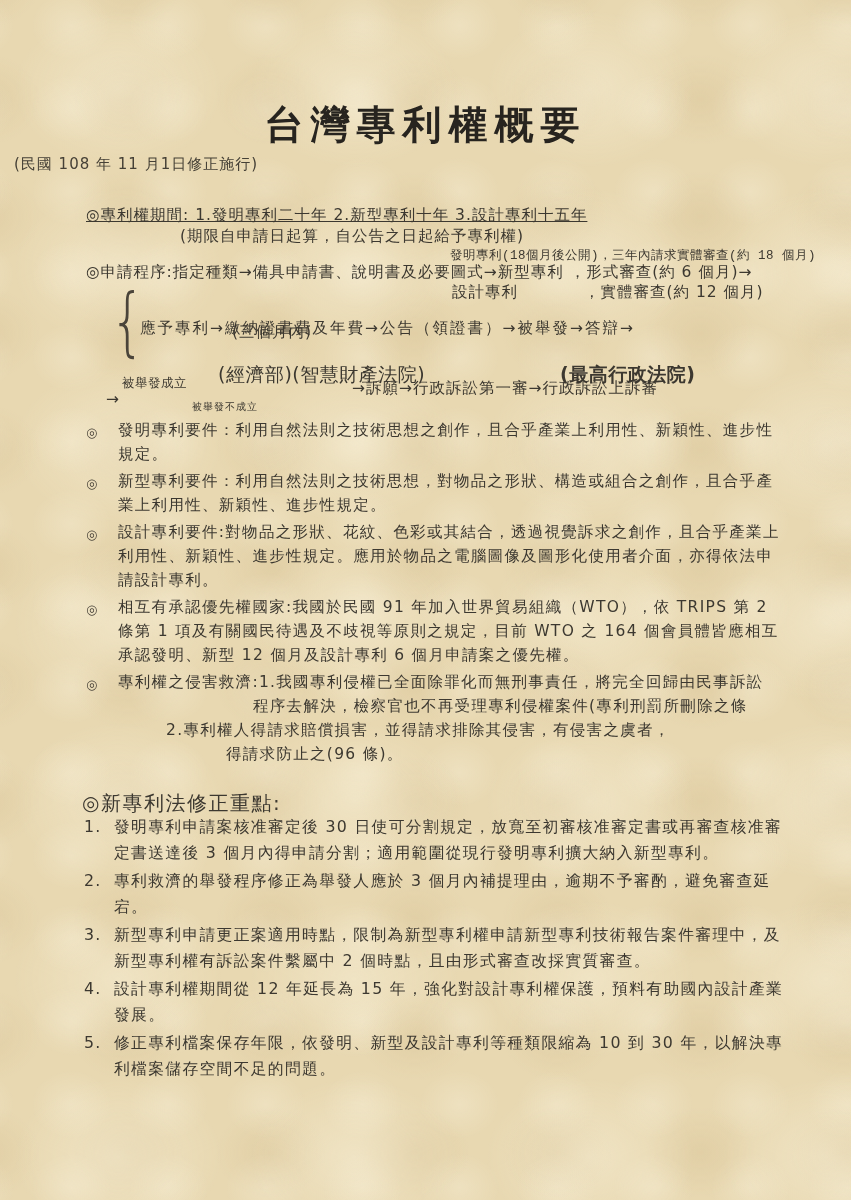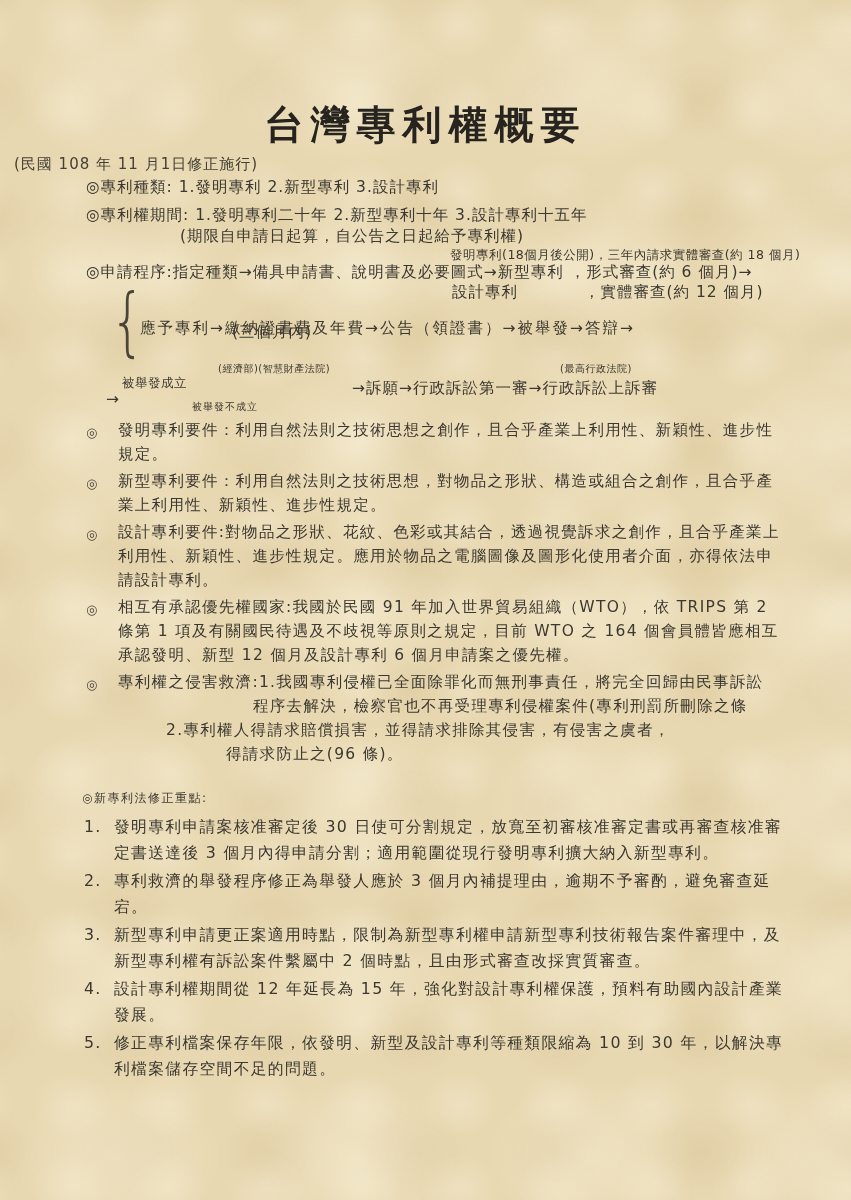--- a/index.html
+++ b/index.html
@@ -25,22 +25,22 @@
   .title {
     width:100%; text-align:center; top:98px; left:0;
     font-size:39px; font-weight:bold; letter-spacing:7px; color:#27241f;
   }
   .subtitle {
     width:100%; text-align:left; top:155px; left:0;
     font-size:15px; letter-spacing:1px; color:#454036;margin-left:14px;
   }
 
   .line   { font-size:15.5px; letter-spacing:1px; }
-  .small  { font-size:12.5px; letter-spacing:0.5px; }
-  .note   { font-size:10px; letter-spacing:0.5px; }
+  .small  { font-size:12.5px; letter-spacing:0.5px;font-family:Liberation Mono, monospace; }
+  .note   { font-size:19px; letter-spacing:0.5px; }
 
   .brace {
     font-size:74px; font-weight:200; color:#4a443a;
     transform:scaleX(0.75); transform-origin:left top; line-height:1;
   }
 
   .bullets {
     position:absolute; top:418px; left:84px; width:702px;
   }
   .bullet {
@@ -49,57 +49,56 @@
     margin-bottom:3px;
   }
   .bullet .marker {
     position:absolute; left:2px; top:3px; font-size:13px; color:#4a443a;
   }
   .remedy-line2, .remedy-line3 { padding-left:135px; }
   .remedy-line4 { padding-left:48px; }
   .remedy-line5 { padding-left:108px; }
 
   .amend-heading {
-    top:790px; left:82px; font-size:12px; letter-spacing:1.5px;
+    top:790px; left:82px; font-size:20px; letter-spacing:1.5px;
   }
   .amendments {
     position:absolute; top:814px; left:84px; width:708px;
   }
   .amend-item {
     display:flex; font-size:15.8px; line-height:25.5px; letter-spacing:1.3px;
     margin-bottom:3px;
   }
   .amend-item .num { flex:0 0 30px; }
   .amend-item .txt { flex:1; }
 </style>
 </head>
 <body>
 
 <div class="paper">
 
   <div class="abs title">台灣專利權概要</div>
   <div class="abs subtitle">(民國 108 年 11 月1日修正施行)</div>
 
-  <div class="abs line" style="top:177px; left:86px;">◎專利種類: 1.發明專利  2.新型專利      3.設計專利</div>
-  <div class="abs line" style="top:205px; left:86px;">◎專利權期間: 1.發明專利二十年  2.新型專利十年      3.設計專利十五年</div>
+  <div class="abs line" style="top:205px; left:86px;text-decoration:underline;">◎專利權期間: 1.發明專利二十年  2.新型專利十年      3.設計專利十五年</div>
   <div class="abs line" style="top:226px; left:180px;">(期限自申請日起算，自公告之日起給予專利權)</div>
 
   <div class="abs small" style="top:247px; left:450px;">發明專利(18個月後公開)，三年內請求實體審查(約 18 個月)</div>
 
   <div class="abs line" style="top:262px; left:86px;">◎申請程序:指定種類→備具申請書、說明書及必要圖式→新型專利 ，形式審查(約 6 個月)→</div>
   <div class="abs line" style="top:282px; left:452px;">設計專利</div>
   <div class="abs line" style="top:282px; left:584px;">，實體審查(約 12 個月)</div>
 
   <div class="abs brace" style="top:284px; left:110px;">{</div>
 
   <div class="abs line" style="top:318px; left:140px; letter-spacing:2px;">應予專利→繳納證書費及年費→公告（領證書）→被舉發→答辯→</div>
   <div class="abs line" style="top:322px; left:232px;">(三個月內)</div>
 
   <div class="abs note" style="top:362px; left:218px;">(經濟部)(智慧財產法院)</div>
-  <div class="abs note" style="top:362px; left:560px;">(最高行政法院)</div>
+  <div class="abs note" style="top:362px; left:560px;font-weight:bold;">(最高行政法院)</div>
 
   <div class="abs small" style="top:375px; left:122px;text-align:center;">被舉發成立</div>
   <div class="abs line" style="top:378px; left:352px;">→訴願→行政訴訟第一審→行政訴訟上訴審</div>
   <div class="abs line" style="top:390px; left:106px;">→</div>
   <div class="abs" style="top:400px; left:192px; font-size:10px; letter-spacing:1px;">被舉發不成立</div>
 
   <div class="bullets">
 
     <div class="bullet" style="white-space:normal;">
       <span class="marker">◎</span>

